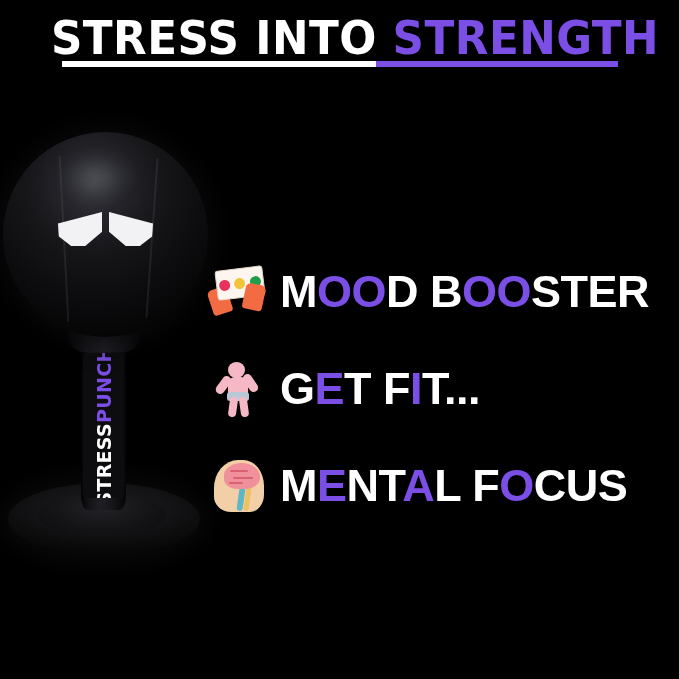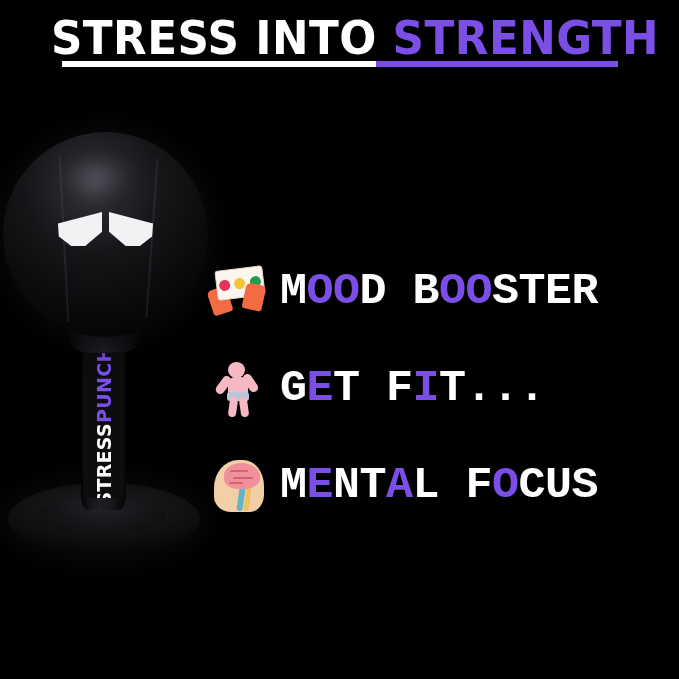--- a/index.html
+++ b/index.html
@@ -198,21 +198,21 @@
     align-items: center;
     height: 97px;
   }
   .feature-icon {
     width: 64px;
     height: 64px;
     flex: 0 0 64px;
     position: relative;
   }
   .feature-label {
-    font-family: Liberation Mono, monospace;
+    font-family: Liberation Sans, sans-serif;
     font-weight: bold;
     font-size: 45px;
     line-height: 1;
     white-space: nowrap;
     letter-spacing: -0.5px;
     margin-left: 8px;
   }
   .w { color: #ffffff; }
   .p { color: #7b4fe6; }
 

